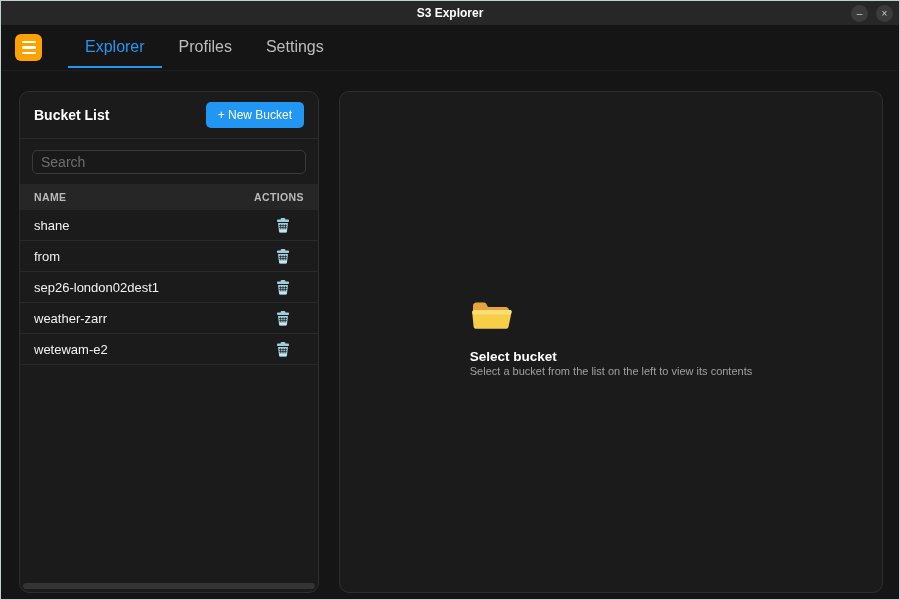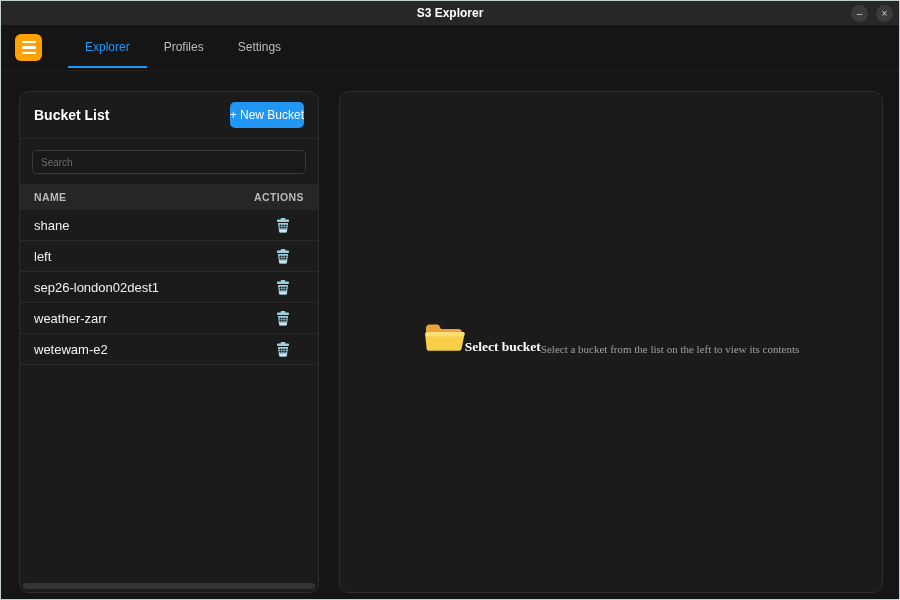--- a/index.html
+++ b/index.html
@@ -80,21 +80,21 @@
     border-radius: 2px;
   }
   .tabs { display: flex; height: 100%; align-items: flex-start; }
   .tab {
     padding: 0 17px;
     height: 40px;
     margin-top: 3px;
     display: flex;
     align-items: center;
     color: #bdbdbd;
-    font-size: 12px;
+    font-size: 16px;
     border-bottom: 2.5px solid transparent;
     cursor: pointer;
   }
   .tab.active {
     color: #2196f3;
     border-bottom-color: #2196f3;
   }
 
   
   .main {
@@ -129,34 +129,34 @@
     color: #ffffff;
     font-size: 14px;
     font-weight: bold;
   }
   .new-bucket-btn {
     background: #2196f3;
     color: #ffffff;
     border: none;
     border-radius: 5px;
     font-size: 12px;
-    padding: 6px 0;
+    padding: 6px 12px;
     cursor: pointer;
     font-family: "Liberation Sans", sans-serif;
   }
   .search-wrap { padding: 11px 12px 10px 12px; }
   .search-input {
     width: 100%;
     height: 24px;
     background: #191919;
     border: 1px solid #3a3a3a;
     border-radius: 5px;
     padding: 0 8px;
     color: #a3a3a3;
-    font-size: 10px;
+    font-size: 14px;
     font-family: "Liberation Sans", sans-serif;
     outline: none;
   }
   .search-input::placeholder { color: #6e6e6e; }
 
   .table-header {
     display: flex;
     align-items: center;
     justify-content: space-between;
     background: #262626;
@@ -201,25 +201,24 @@
 
   
   .right-panel {
     flex: 1;
     display: flex;
     align-items: center;
     justify-content: center;
   }
   .empty-state {
     display: flex;
-    flex-direction: row;
-    align-items: flex-end;
+    flex-direction: column;
+    align-items: flex-start;
     text-align: center;
     margin-top: -10px;
-    font-family: Liberation Serif, serif;
   }
   .empty-title {
     color: #ffffff;
     font-size: 13.5px;
     font-weight: bold;
     margin-top: 16px;
   }
   .empty-subtitle {
     color: #a0a0a0;
     font-size: 11px;
@@ -276,21 +275,21 @@
         <path d="M7 6.2 L7 12" stroke="#1b1b1b" stroke-width="0.7" fill="none"></path>
         <path d="M9.6 6.2 L9.1 12" stroke="#1b1b1b" stroke-width="0.7" fill="none"></path>
         <path d="M3 7.6 L11 7.6" stroke="#1b1b1b" stroke-width="0.7" fill="none"></path>
         <path d="M3.2 9.6 L10.8 9.6" stroke="#1b1b1b" stroke-width="0.7" fill="none"></path>
         <rect x="3.4" y="11.4" width="7.2" height="2.4" rx="0.6" fill="#cfe9f2"></rect>
       </svg>
     </button>
   </div>
 
   <div class="bucket-row">
-    <span class="bucket-name">left</span>
+    <span class="bucket-name">from</span>
     <button class="trash-btn">
       <svg width="14" height="15" viewBox="0 0 14 15">
         <rect x="4.6" y="0" width="4.8" height="2.2" rx="1" fill="#9fcfdd"></rect>
         <rect x="1" y="1.6" width="12" height="2.4" rx="0.8" fill="#9fcfdd"></rect>
         <path d="M2 5 L12 5 L11 13.2 C10.9 14.2 10.3 14.8 9.3 14.8 L4.7 14.8 C3.7 14.8 3.1 14.2 3 13.2 Z" fill="#9fcfdd"></path>
         <path d="M4.4 6.2 L4.9 12" stroke="#1b1b1b" stroke-width="0.7" fill="none"></path>
         <path d="M7 6.2 L7 12" stroke="#1b1b1b" stroke-width="0.7" fill="none"></path>
         <path d="M9.6 6.2 L9.1 12" stroke="#1b1b1b" stroke-width="0.7" fill="none"></path>
         <path d="M3 7.6 L11 7.6" stroke="#1b1b1b" stroke-width="0.7" fill="none"></path>
         <path d="M3.2 9.6 L10.8 9.6" stroke="#1b1b1b" stroke-width="0.7" fill="none"></path>

